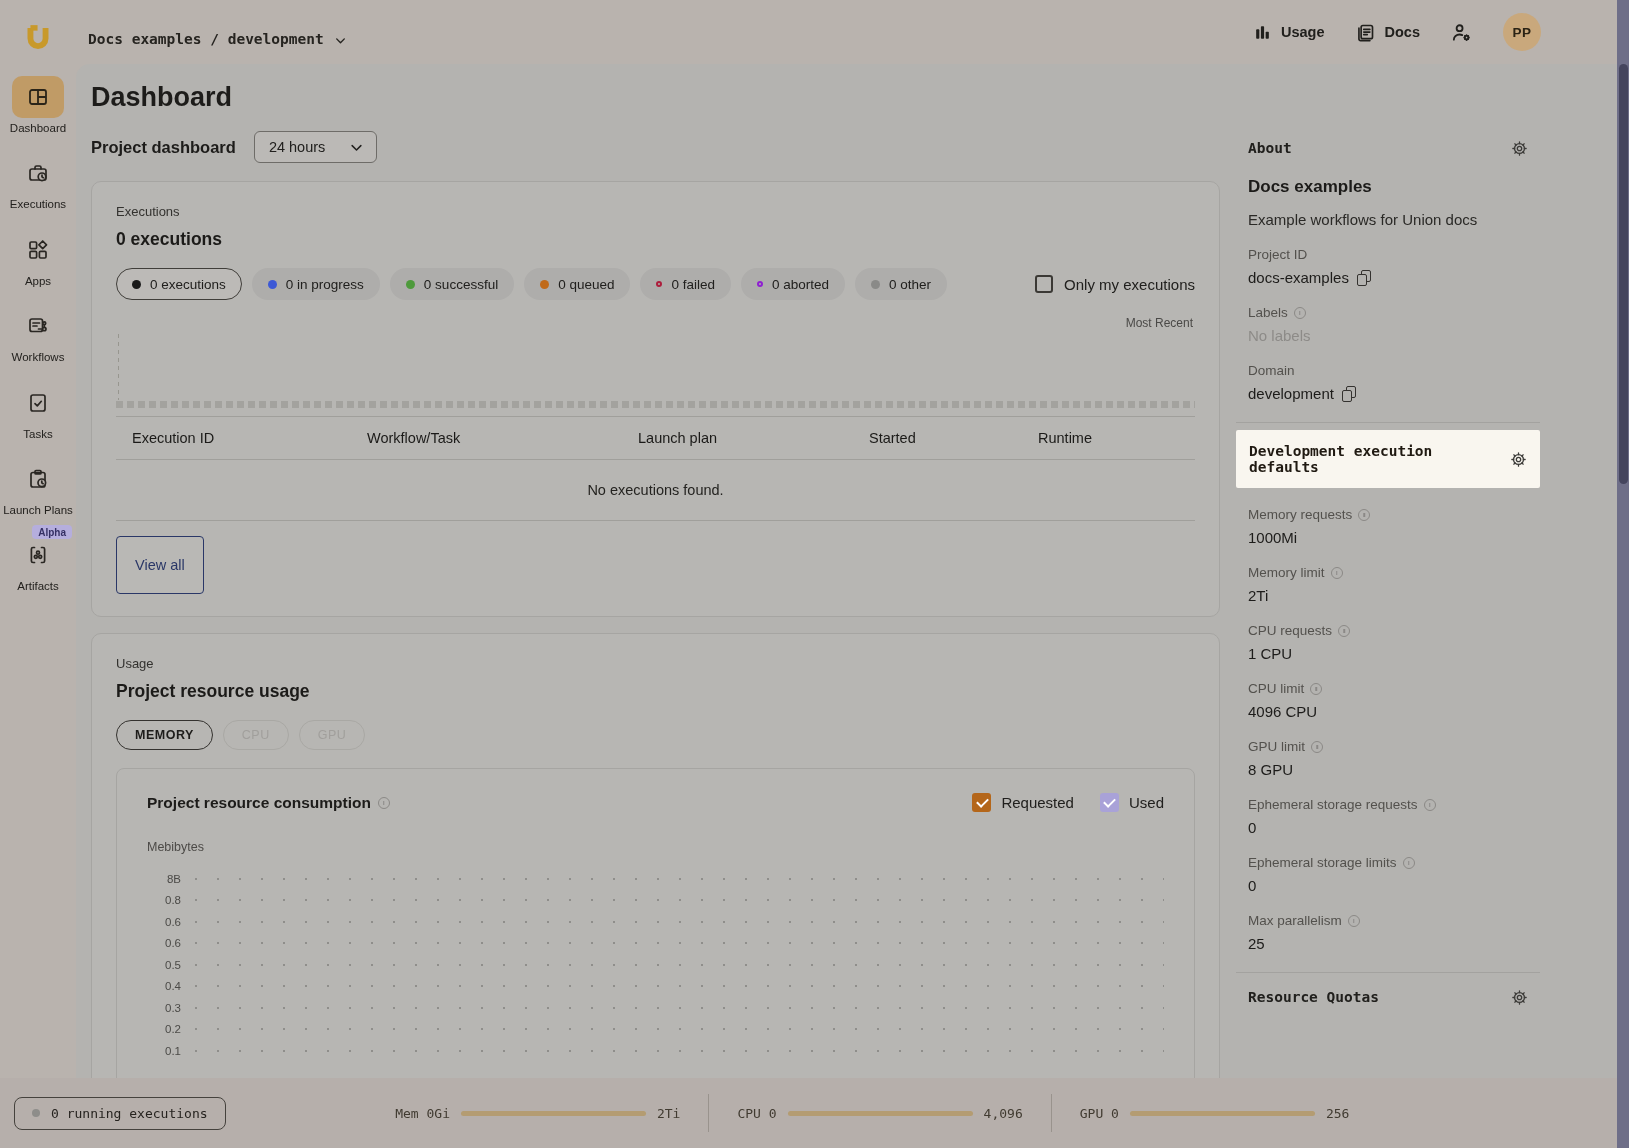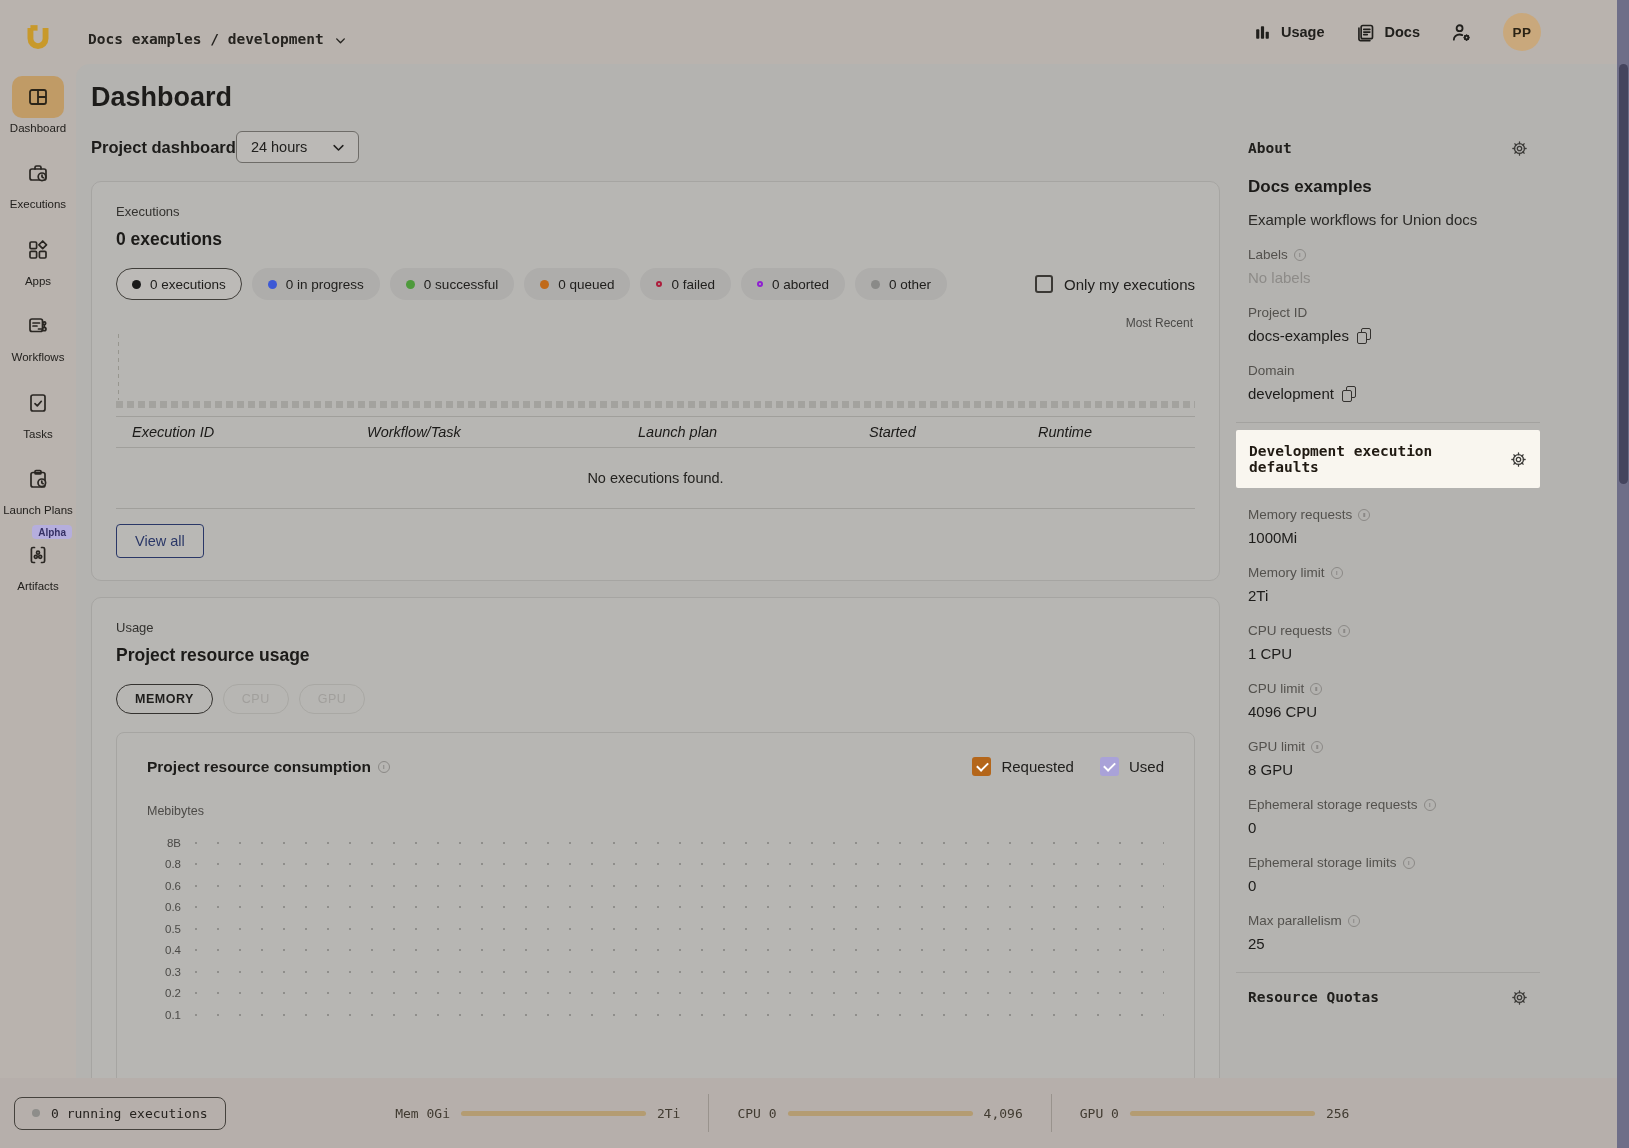--- a/index.html
+++ b/index.html
@@ -29,21 +29,21 @@
   .rail-label { font-size:11.5px; color:#23211e; text-align:center; line-height:1.25; }
   .alpha-badge { position:absolute; top:-9px; right:2px; font-size:10px; font-weight:700; color:#353064; padding:1.5px 6px; border-radius:4px; }
 
   
   .main { flex:1 1 auto; min-width:0; background:#b4b3b0; border-top-left-radius:14px; padding:18px 0 0 15px; overflow:hidden; }
   .page-title { font-size:27px; font-weight:650; color:#1d1c1a; margin-bottom:12px; }
   .columns { display:flex; }
   .col-left { width:1129px; flex:0 0 1129px; }
   .rightbar { width:304px; flex:0 0 304px; margin-left:16px; padding-top:6px; }
 
-  .controls-row { display:flex; align-items:center; margin:6px 0 18px 0; }
+  .controls-row { display:flex; align-items:center; gap:18px; margin:6px 0 18px 0; }
   .controls-title { font-size:16.5px; font-weight:700; color:#1d1c1a; }
   .range-select { display:inline-flex; align-items:center; gap:24px; border:1px solid #6e6c68; border-radius:6px; background:#bbb9b6; padding:7px 12px 7px 14px; font-size:14.5px; color:#21201e; cursor:pointer; }
 
   
   .card { background:#b7b6b3; border:1px solid #a6a5a2; border-radius:10px; padding:22px 24px; }
   .exec-card { margin-bottom:16px; }
   .card-eyebrow { font-size:13px; color:#33322f; margin-bottom:10px; }
   .card-title { font-size:17.5px; font-weight:700; color:#1c1b19; margin-bottom:18px; }
 
   .filters-row { display:flex; align-items:center; justify-content:space-between; }
@@ -55,25 +55,25 @@
   .only-mine { display:flex; align-items:center; gap:11px; font-size:15px; color:#21201e; cursor:pointer;text-align:right; }
   .checkbox { width:18px; height:18px; border:2px solid #3b3935; border-radius:3px; position:relative; }
 
   .most-recent { text-align:right; font-size:12px; color:#4a4947; margin:16px 2px 4px 0; }
   .timeline { position:relative; height:74px; }
   .timeline-axis { position:absolute; left:2px; top:0; bottom:8px; width:1px;
     background:repeating-linear-gradient(180deg,#97968f 0 4px,transparent 4px 8px); }
   .timeline-baseline { position:absolute; left:0; right:0; bottom:0; height:7px;
     background:repeating-linear-gradient(90deg,#a3a29e 0 7px,transparent 7px 11px); }
 
-  .table-head { display:flex; align-items:center; height:32px; border-top:1px solid #a09f9b; border-bottom:1px solid #a09f9b; padding-left:16px; margin-top:8px;font-style:italic; }
+  .table-head { display:flex; align-items:center; height:44px; border-top:1px solid #a09f9b; border-bottom:1px solid #a09f9b; padding-left:16px; margin-top:8px; }
   .th { font-size:14.5px; font-weight:500; color:#1b1a18; }
   .th1{width:235px}.th2{width:271px}.th3{width:231px}.th4{width:169px}.th5{flex:1}
   .empty-row { height:61px; display:flex; align-items:center; justify-content:center; font-size:14.5px; color:#242320; border-bottom:1px solid #a09f9b; }
-  .view-all { margin-top:15px; display:inline-block; font-size:14.5px; color:#2a3767; background:#b9b8b5; border:1.3px solid #2a3767; border-radius:4px; padding:8px 18px; cursor:pointer; font-family:inherit; }
+  .view-all { margin-top:15px; display:inline-block; font-size:14.5px; color:#2a3767; background:#b9b8b5; border:1.3px solid #2a3767; border-radius:4px; padding:20px 18px; cursor:pointer; font-family:inherit; }
 
   
   .usage-card { height:560px; }
   .tabs { display:flex; gap:10px; margin-top:2px; }
   .tab-chip { height:30px; border-radius:15px; display:inline-flex; align-items:center; padding:0 18px; font-size:12.5px; letter-spacing:.5px; cursor:pointer; }
   .tab-chip.selected { border:1.5px solid #34322f; color:#1e1d1b; font-weight:600; }
   .tab-chip.disabled { border:1px solid #a9a8a4; color:#a19f9c; }
   .chart-card { margin-top:18px; border:1px solid #a6a5a2; border-radius:8px; padding:24px 30px; height:420px; }
   .chart-head { display:flex; align-items:center; justify-content:space-between; }
   .chart-title-wrap { display:flex; align-items:center; gap:7px; }
@@ -416,33 +416,33 @@
                   <path d="M12 2.6v2.6M12 18.8v2.6M2.6 12h2.6M18.8 12h2.6M5.4 5.4l1.8 1.8M16.8 16.8l1.8 1.8M18.6 5.4l-1.8 1.8M7.2 16.8l-1.8 1.8"></path>
                 </svg>
             </span>
           </div>
 
           <div class="project-name">Docs examples</div>
           <div class="project-desc">Example workflows for Union docs</div>
 
           <div class="field">
             <div class="field-label">
-                <span>Labels</span>
-                <span class="info-icon"></span>
-              </div>
-            <div class="field-value muted">No labels</div>
-          </div>
-          <div class="field">
-            <div class="field-label">
                 <span>Project ID</span>
               </div>
             <div class="field-value">
                 <span>docs-examples</span>
                 <span class="copy-icon"></span>
               </div>
+          </div>
+          <div class="field">
+            <div class="field-label">
+                <span>Labels</span>
+                <span class="info-icon"></span>
+              </div>
+            <div class="field-value muted">No labels</div>
           </div>
           <div class="field">
             <div class="field-label">
                 <span>Domain</span>
               </div>
             <div class="field-value">
                 <span>development</span>
                 <span class="copy-icon"></span>
               </div>
           </div>

